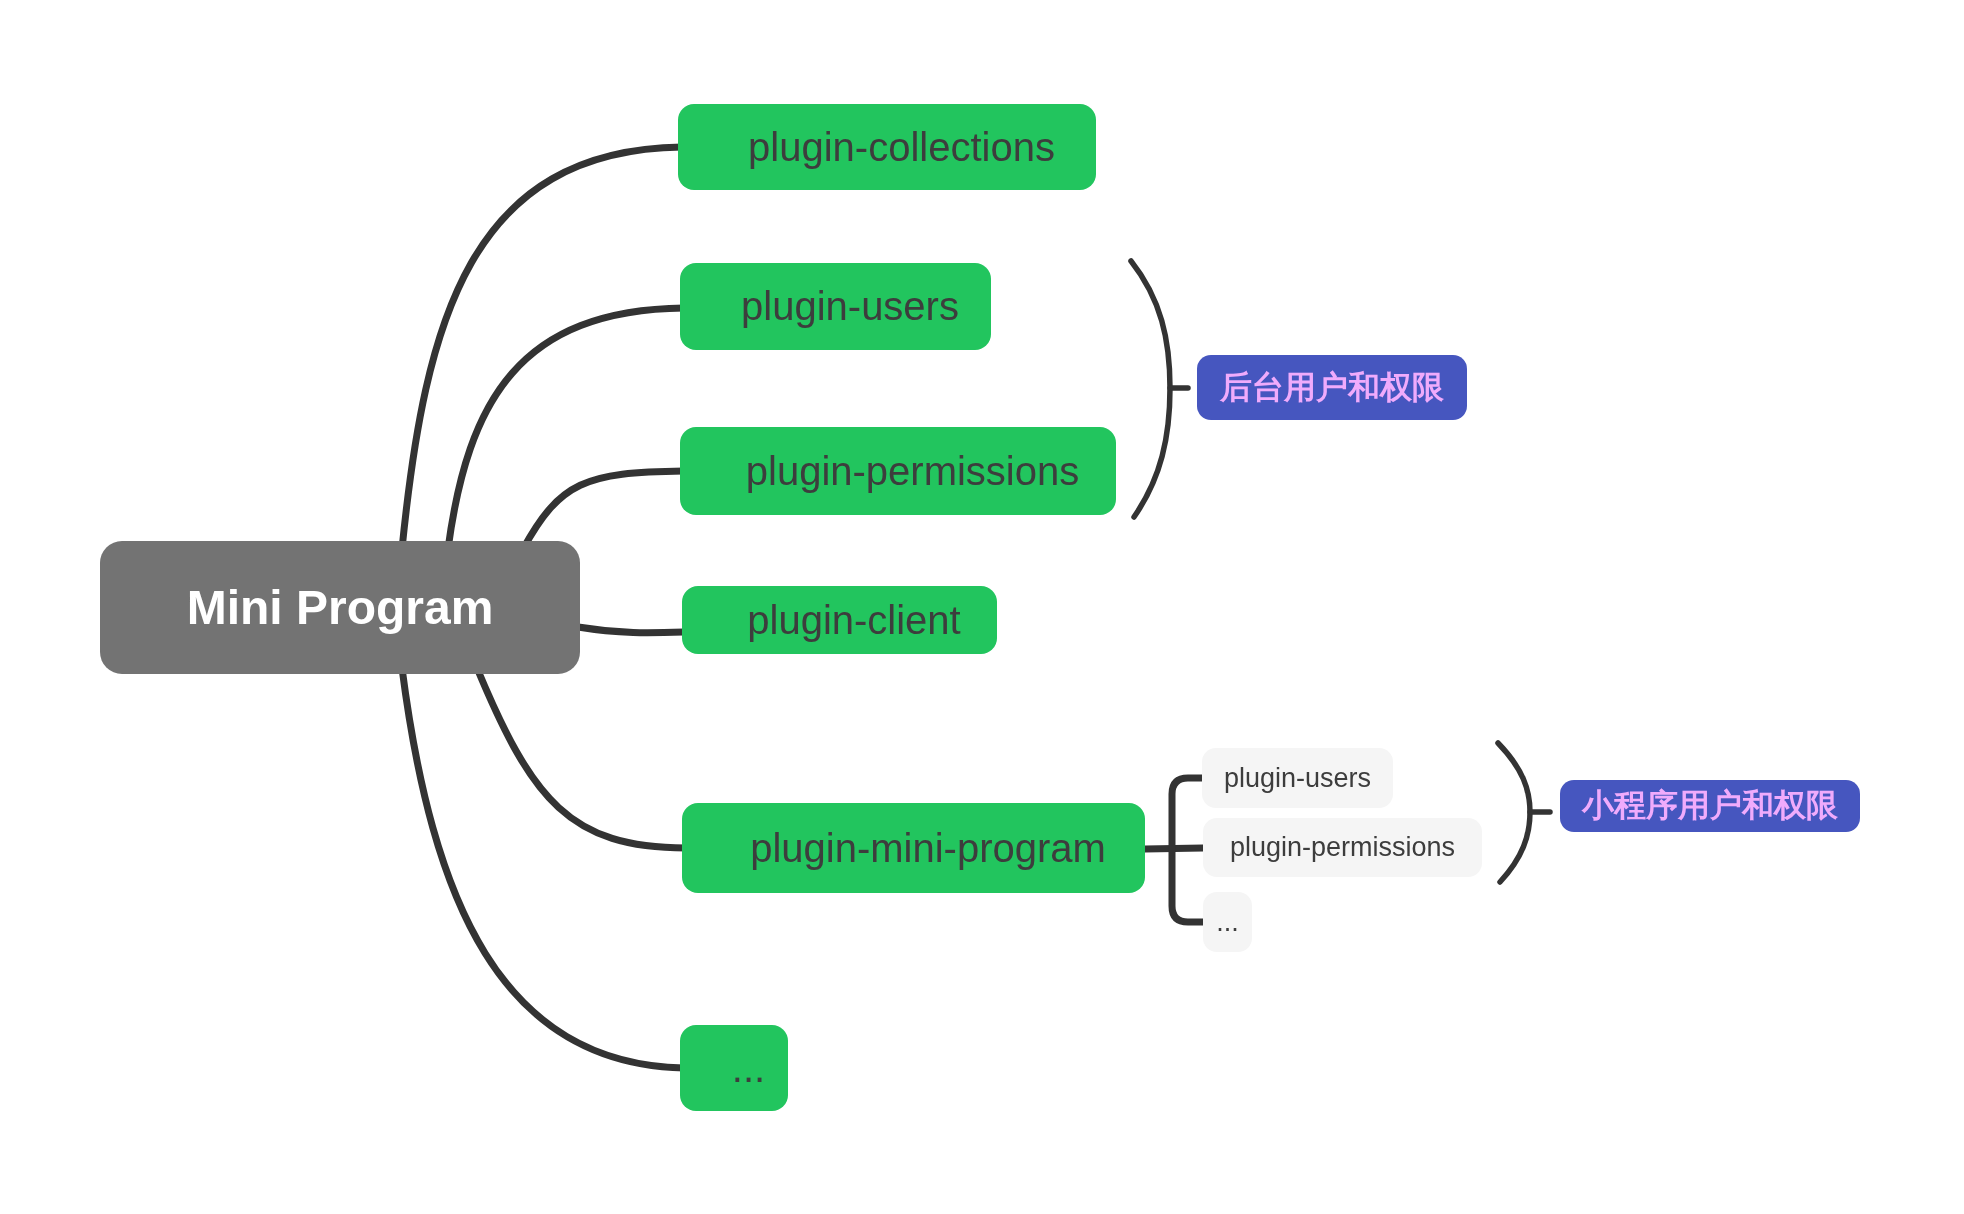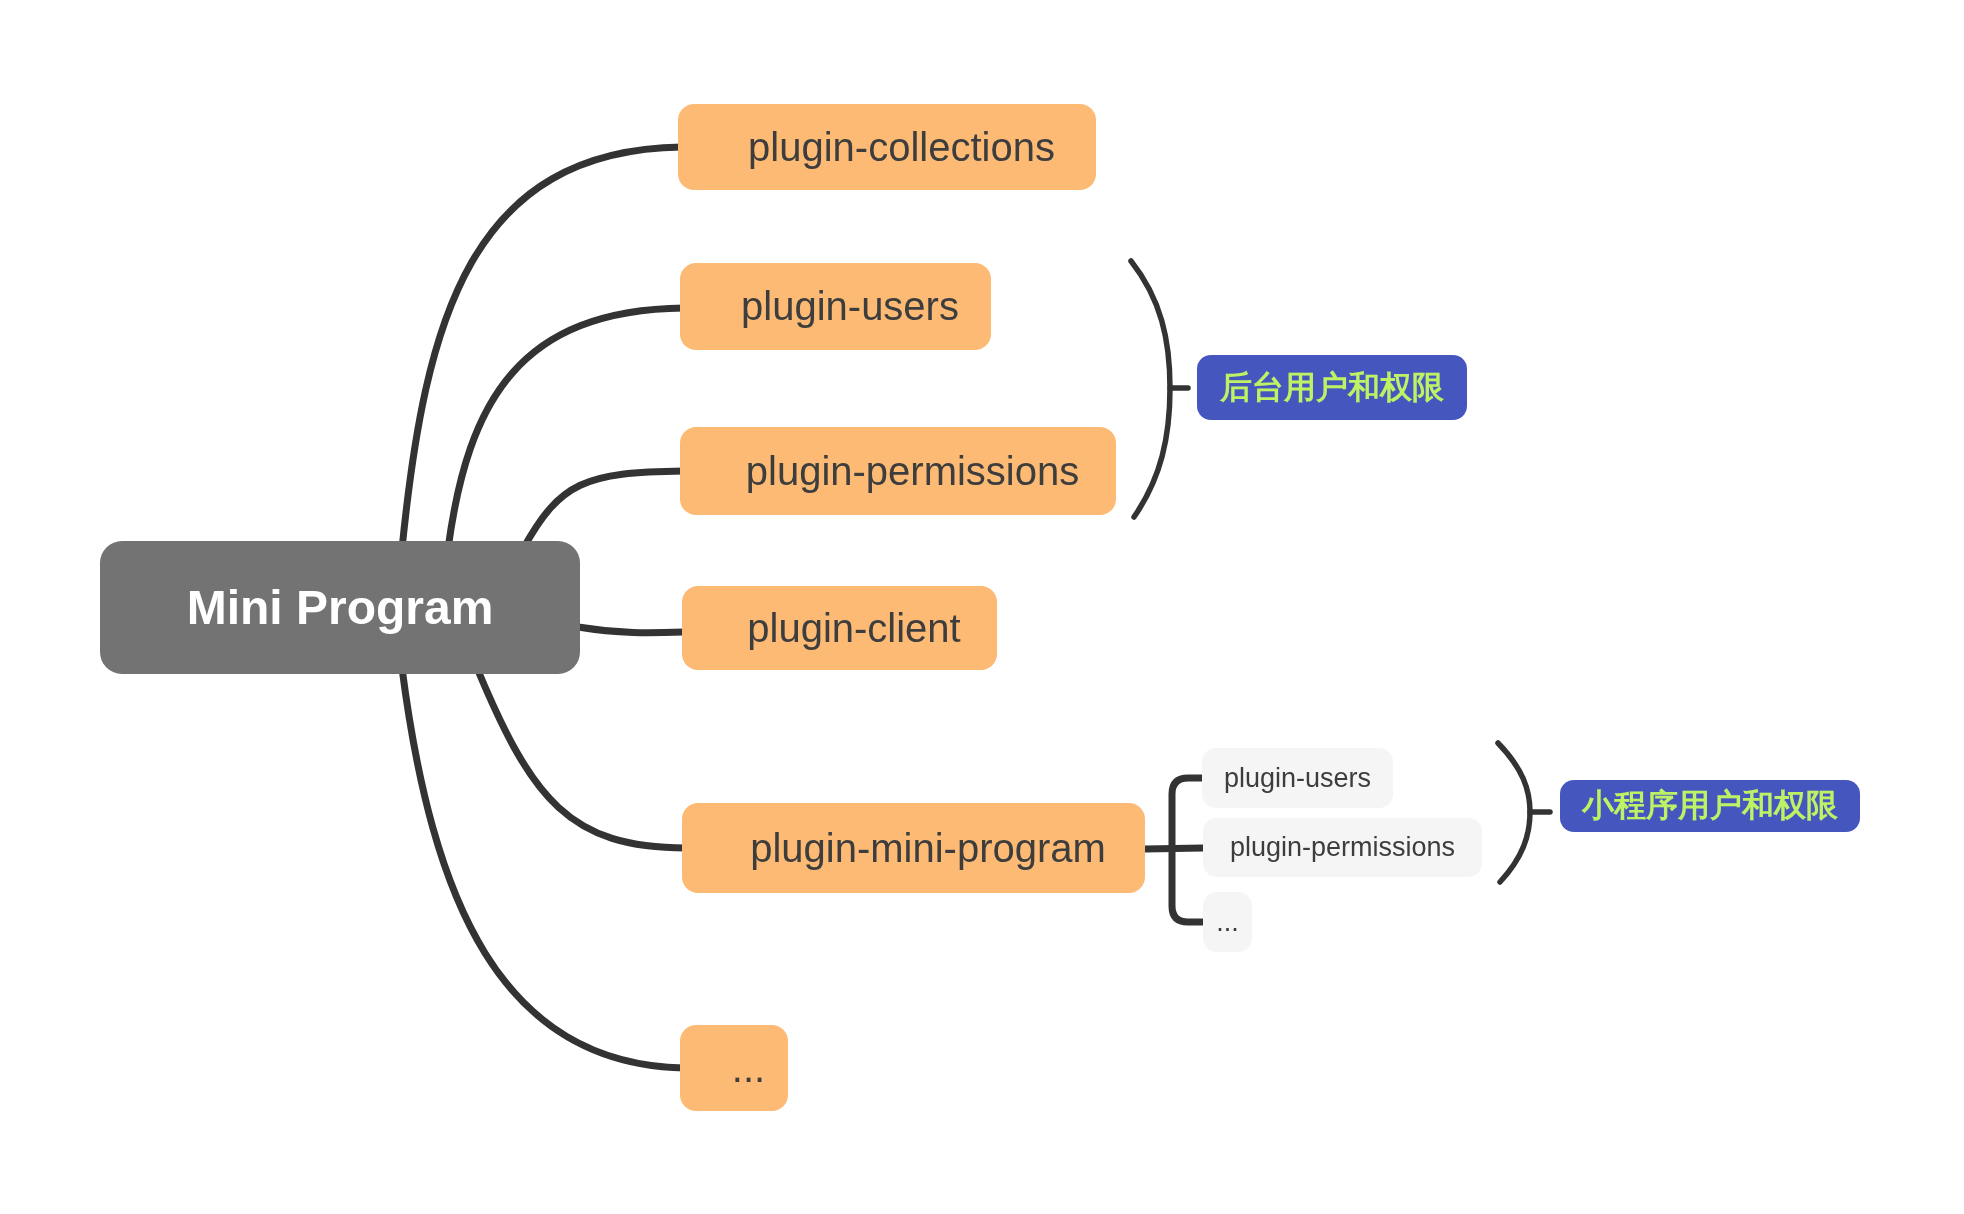--- a/index.html
+++ b/index.html
@@ -28,45 +28,45 @@
   }
   .root-node {
     left: 100px; top: 541px; width: 480px; height: 133px;
     background: #737373;
     border-radius: 22px;
     color: #ffffff;
     font-size: 48px;
     font-weight: bold;
   }
   .gray-node {
-    background: #fdba74;
+    background: #22c55e;
     border-radius: 16px;
     color: #3d3d3d;
     font-size: 40px;
     padding-left: 29px;
   }
   .n-collections  { left: 678px;  top: 104px;  width: 418px; height: 86px; }
   .n-users        { left: 680px;  top: 263px;  width: 311px; height: 87px; }
   .n-permissions  { left: 680px;  top: 427px;  width: 436px; height: 88px; }
-  .n-client       { left: 682px;  top: 586px;  width: 315px; height: 84px; }
+  .n-client       { left: 682px;  top: 586px;  width: 315px; height: 68px; }
   .n-mini-program { left: 682px;  top: 803px;  width: 463px; height: 90px; }
   .n-more         { left: 680px;  top: 1025px; width: 108px; height: 86px; }
   .child-node {
     background: #f5f5f5;
     border-radius: 14px;
     color: #3d3d3d;
     font-size: 27px;
   }
   .c-users       { left: 1202px; top: 748px; width: 191px; height: 60px; }
   .c-permissions { left: 1203px; top: 818px; width: 279px; height: 59px; }
   .c-more        { left: 1203px; top: 892px; width: 49px;  height: 60px; }
   .badge {
     background: #4656bf;
     border-radius: 14px;
-    color: #bef264;
+    color: #f0abfc;
     font-size: 32px;
     font-weight: bold;
   }
   .b-admin { left: 1197px; top: 355px; width: 270px; height: 65px; }
   .b-mp    { left: 1560px; top: 780px; width: 300px; height: 52px; }
 </style>
 </head>
 <body>
 
 <div id="canvas">

